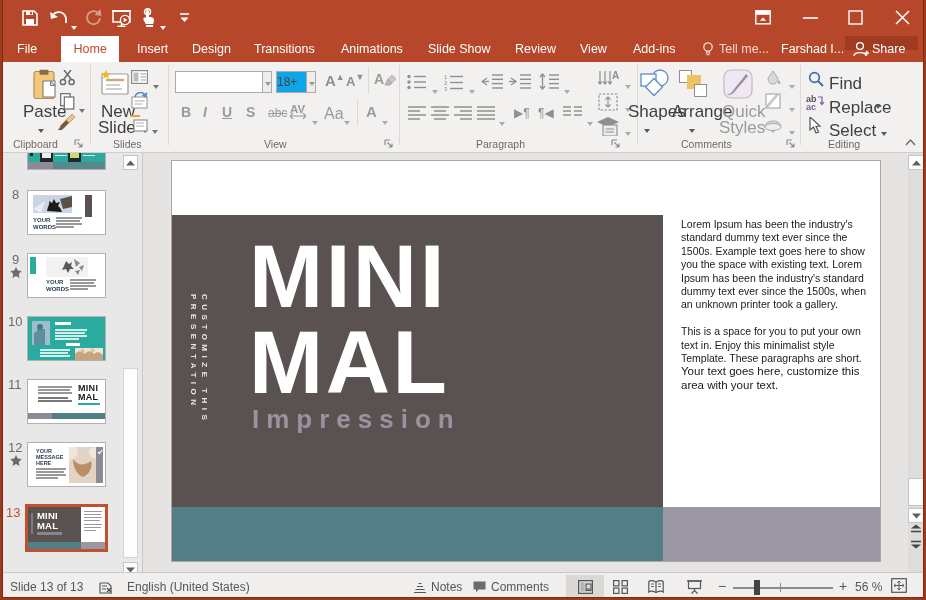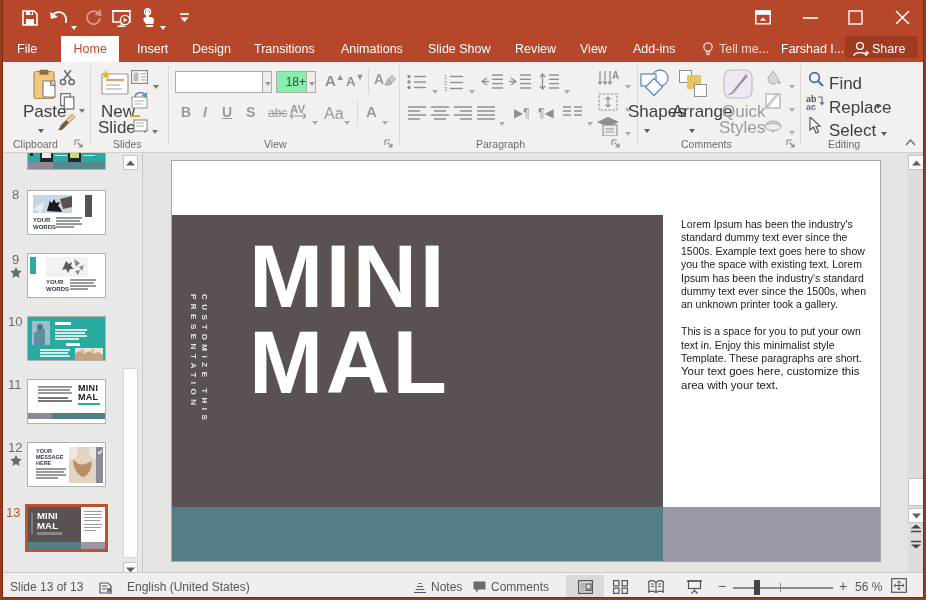--- a/index.html
+++ b/index.html
@@ -109,21 +109,21 @@
   <div class="tab" style="left:515px">Review</div>
   <div class="tab" style="left:580px">View</div>
   <div class="tab" style="left:633px">Add-ins</div>
   <svg class="abs" style="left:702px;top:6px" width="12" height="15" viewBox="0 0 12 15">
         <circle cx="6" cy="5" r="4.2" fill="none" stroke="#F3D9D0" stroke-width="1.3"></circle>
         <path d="M4.5 9 L4.5 11 L7.5 11 L7.5 9" fill="none" stroke="#F3D9D0" stroke-width="1.2"></path>
         <line x1="4.5" y1="12.6" x2="7.5" y2="12.6" stroke="#F3D9D0" stroke-width="1.2"></line>
       </svg>
   <div class="tab" style="left:719px;color:#F3D9D0">Tell me...</div>
   <div class="tab" style="left:781px">Farshad I...</div>
-  <div id="share-btn" style="position:absolute;left:845px;top:0;height:22px;background:#9E3B20;color:#fff;font-size:12.5px;line-height:26px;padding-left:27px;padding-right:13px">
+  <div id="share-btn" style="position:absolute;left:845px;top:0;height:14px;background:#9E3B20;color:#fff;font-size:12.5px;line-height:26px;padding-left:27px;padding-right:13px">
     <svg class="abs" style="left:7px;top:5px" width="17" height="16" viewBox="0 0 17 16">
           <circle cx="8" cy="5" r="3.4" fill="none" stroke="#fff" stroke-width="1.4"></circle>
           <path d="M2 15 C2 10.5 14 10.5 14 15" fill="none" stroke="#fff" stroke-width="1.4"></path>
           <line x1="12.5" y1="12" x2="17" y2="12" stroke="#fff" stroke-width="1.4"></line>
           <line x1="14.75" y1="9.8" x2="14.75" y2="14.2" stroke="#fff" stroke-width="1.4"></line>
         </svg>
     Share</div>
 </div>
 
 <div id="ribbon">
@@ -193,21 +193,21 @@
         <rect x="5" y="6" width="13" height="11" fill="#fff" stroke="#8A8A8A" stroke-width="1.1"></rect>
         <line x1="7" y1="9" x2="15" y2="9" stroke="#BBB" stroke-width="1.2"></line>
         <line x1="7" y1="12" x2="15" y2="12" stroke="#BBB" stroke-width="1.2"></line>
       </svg>
   <div class="abs" style="left:152px;top:58px"><span class="drop"></span></div>
   <div class="glabel" style="left:113px">Slides</div>
   <div class="gsep" style="left:168px"></div>
 
   <div class="abs" style="left:175px;top:9px;width:88px;height:22px;background:#fff;border:1px solid #ABABAB"></div>
   <div class="abs" style="left:263px;top:9px;width:9px;height:22px;background:#EFEDEC;border:1px solid #ABABAB;border-left:none"><span class="drop" style="margin:9px 0 0 2px;border-top-color:#9A9A9A"></span></div>
-  <div class="abs" style="left:276px;top:9px;width:31px;height:22px;background:#86efac;border:1px solid #ABABAB;font-size:12px;color:#444;text-align:right;line-height:21px">18+</div>
+  <div class="abs" style="left:276px;top:9px;width:31px;height:22px;background:#0ea5e9;border:1px solid #ABABAB;font-size:12px;color:#444;text-align:left;line-height:21px">18+</div>
   <div class="abs" style="left:307px;top:9px;width:9px;height:22px;background:#EFEDEC;border:1px solid #ABABAB;border-left:none"><span class="drop" style="margin:9px 0 0 2px;border-top-color:#9A9A9A"></span></div>
 
   <div class="abs" style="left:325px;top:10px;font-size:15px;font-weight:bold;color:#8F8F8F">A<span style="font-size:9px;vertical-align:6px">▲</span></div>
   <div class="abs" style="left:346px;top:10px;font-size:13px;font-weight:bold;color:#8F8F8F">A<span style="font-size:9px;vertical-align:6px">▼</span></div>
   <div class="abs" style="left:368px;top:6px;width:1px;height:26px;background:#DCD8D6"></div>
   <div class="abs" style="left:374px;top:9px;font-size:14px;font-weight:bold;color:#9A9A9A">A</div>
   <svg class="abs" style="left:384px;top:13px" width="12" height="11" viewBox="0 0 12 11">
         <path d="M4 4 L8 0 L12 4 L8 8 Z" fill="#C9C9C9" stroke="#ABABAB" stroke-width="0.8"></path>
         <path d="M4 4 L8 8 L6 10 L1 10 Z" fill="#B9B9B9" stroke="#9A9A9A" stroke-width="0.8"></path>
       </svg>
@@ -544,20 +544,21 @@
   <div class="abs" style="left:0;top:0;width:1px;height:422px;background:#C9C7C6"></div>
   <div class="abs" style="left:29px;top:7px;width:710px;height:402px;border:1px solid #ABA7A6;pointer-events:none;z-index:5"></div>
   <div id="slide">
 
     <div class="abs" style="left:0;top:54px;width:491px;height:292px;background:#595250"></div>
 
     <div class="abs" style="left:15px;top:133px;height:142px;writing-mode:vertical-rl;font-size:8px;font-weight:bold;color:#E8E8E8;letter-spacing:4.5px;line-height:11.5px">CUSTOMIZE THIS PRESENTATION</div>
 
     <div class="abs" style="left:77px;top:72px;font-size:89px;font-weight:bold;color:#fff;line-height:86px;letter-spacing:2.5px">MINI<br>MAL</div>
 
+    <div class="abs" style="left:80px;top:243px;font-size:26px;font-weight:bold;color:#98939E;letter-spacing:7px">Impression</div>
 
     <div class="abs" style="left:509px;top:57px;width:189px;font-size:10.5px;line-height:13.4px;color:#1A1A1A">Lorem Ipsum has been the industry's standard dummy text ever since the 1500s. Example text goes here to show you the space with existing text. Lorem Ipsum has been the industry's standard dummy text ever since the 1500s, when an unknown printer took a gallery.<br><br>This is a space for you to put your own text in. Enjoy this minimalist style Template. These paragraphs are short. <span style="font-size:11.5px">Your text goes here, customize this area with your text.</span></div>
 
     <div class="abs" style="left:0;top:346px;width:491px;height:54px;background:#547E85"></div>
     <div class="abs" style="left:491px;top:346px;width:217px;height:54px;background:#9B97A3"></div>
   </div>
 
   <div class="abs" style="left:766px;top:0;width:17px;height:422px;background:#DEDDDC"></div>
   <div class="abs" style="left:766px;top:2px;width:16px;height:15px;background:#FDFDFD;border:1px solid #C5C5C5">
     <svg style="margin:4px auto" width="9" height="6" viewBox="0 0 9 6">

